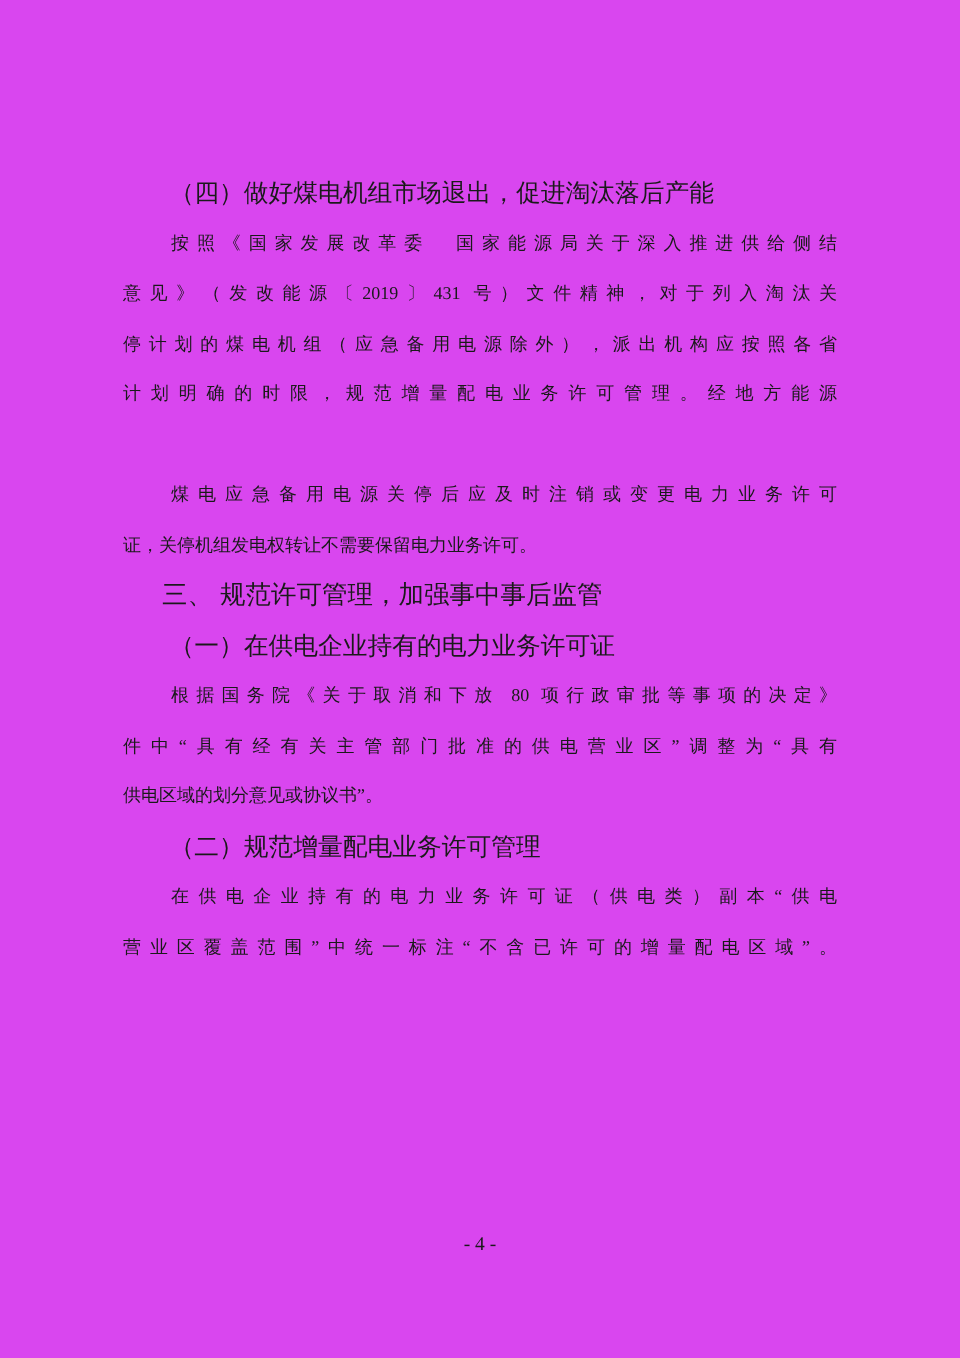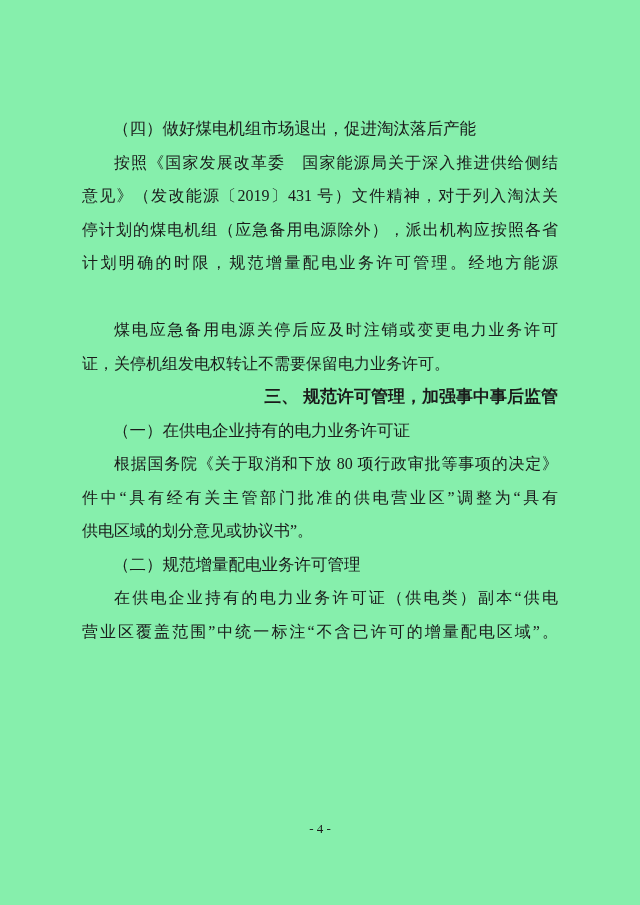--- a/index.html
+++ b/index.html
@@ -4,53 +4,52 @@
 <style>
   html, body {
     margin: 0;
     padding: 0;
     background: #ffffff;
   }
   .page {
     position: relative;
     width: 640px;
     height: 905px;
-    background: #86efac;
+    background: #d946ef;
     color: #1a1a1a;
     font-family: "Liberation Serif", "DejaVu Serif", serif;
     overflow: hidden;
   }
   .content {
     position: absolute;
     left: 82px;
     top: 112px;
     width: 476px;
   }
   .line {
     height: 33.5px;
     line-height: 33.5px;
-    font-size: 16px;
+    font-size: 12px;
     white-space: pre;
   }
   .fill {
     white-space: normal;
     text-align: justify;
     text-align-last: justify;
   }
   .indent { text-indent: 32px; }
   .h-kaiti {
     font-size: 16.5px;
     text-indent: 31px;
   }
   .h-bold {
     font-family: "Liberation Sans", "DejaVu Sans", sans-serif;
-    font-weight: bold;
+    font-weight: normal;
     font-size: 17px;
     text-indent: 26px;
-    text-align: right;
   }
   .blank { height: 33.5px; }
   .footer {
     position: absolute;
     left: 0;
     top: 819px;
     width: 640px;
     text-align: center;
     font-size: 13px;
     line-height: 20px;

